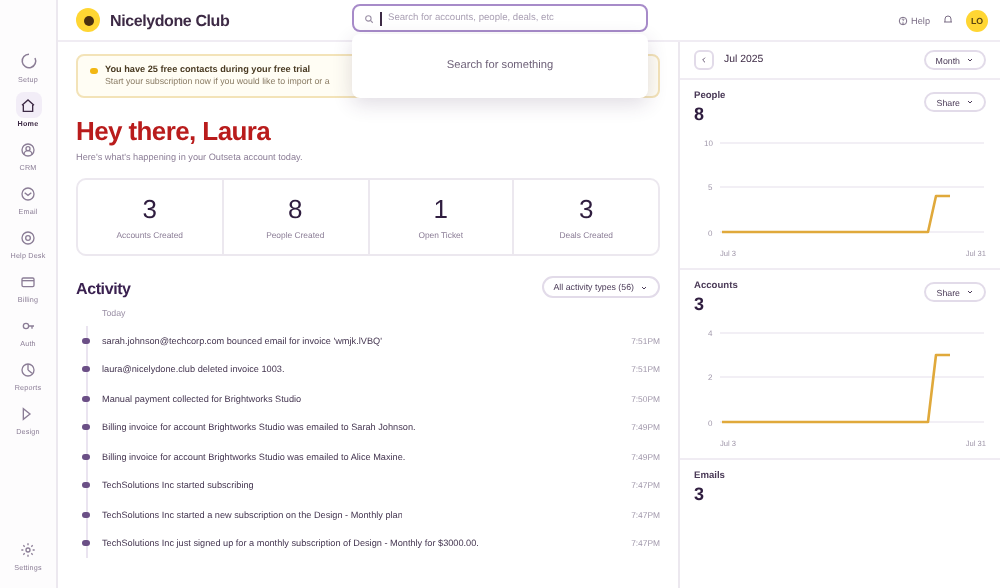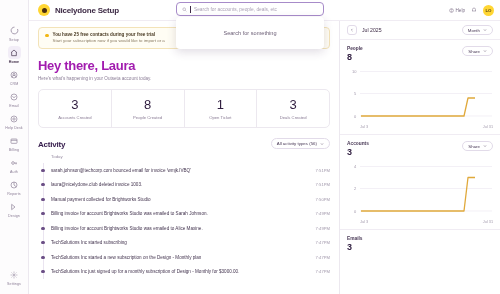--- a/index.html
+++ b/index.html
@@ -115,21 +115,21 @@
     display: flex; gap: 4px;
     margin-bottom: 9px;
   }
   .banner-dot {
     width: 3.5px; height: 3.5px; border-radius: 50%;
     background: #f2b713; margin-top: 1.5px; flex: 0 0 3.5px;
   }
   .banner-t1 { font-size: 4.6px; font-weight: bold; color: #4a3b23; line-height: 6px; }
   .banner-t2 { font-size: 4.4px; color: #8a7c65; line-height: 6px; }
 
-  .hello { font-size: 13px; font-weight: bold; letter-spacing: -.3px; color: #a21caf; }
+  .hello { font-size: 13px; font-weight: bold; letter-spacing: -.3px; color: #b91c1c; }
   .subhead { font-size: 4.6px; color: #8b7d96; margin-top: 3px; }
 
   .stats {
     margin-top: 8px;
     border: 1px solid #ece8ef;
     border-radius: 5px;
     display: flex;
     height: 39px;
   }
   .stat {
@@ -311,21 +311,21 @@
       </span>
       <span class="lbl">Settings</span>
     </div>
   </nav>
 
   <div class="main">
 
     <header class="topbar">
       <div class="brand">
         <span class="brand-mark"></span>
-        <span class="brand-name">Nicelydone Setup</span>
+        <span class="brand-name">Nicelydone Club</span>
       </div>
       <div class="topbar-spacer"></div>
       <div class="top-right">
         <div class="help-btn">
           <span>
             <svg width="5" height="5" viewBox="0 0 24 24" fill="none" stroke="currentColor" stroke-width="2.4">
               <circle cx="12" cy="12" r="9"></circle>
                 <path d="M10 9a2 2 0 1 1 3 1.7c-.7.5-1 .9-1 1.8"></path>
                 <circle cx="12" cy="17" r=".8" fill="currentColor"></circle>
             </svg>

